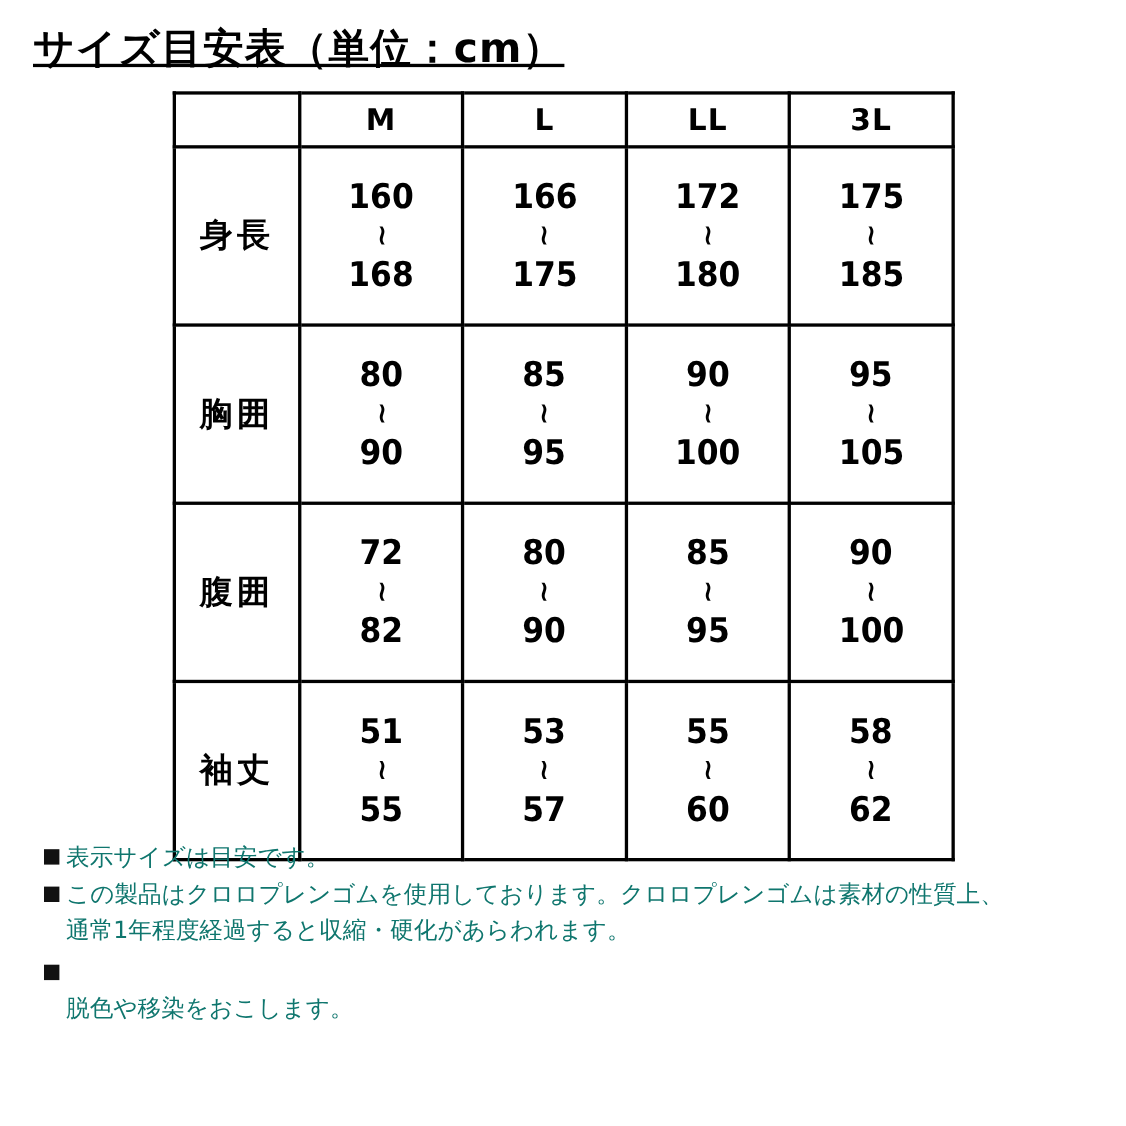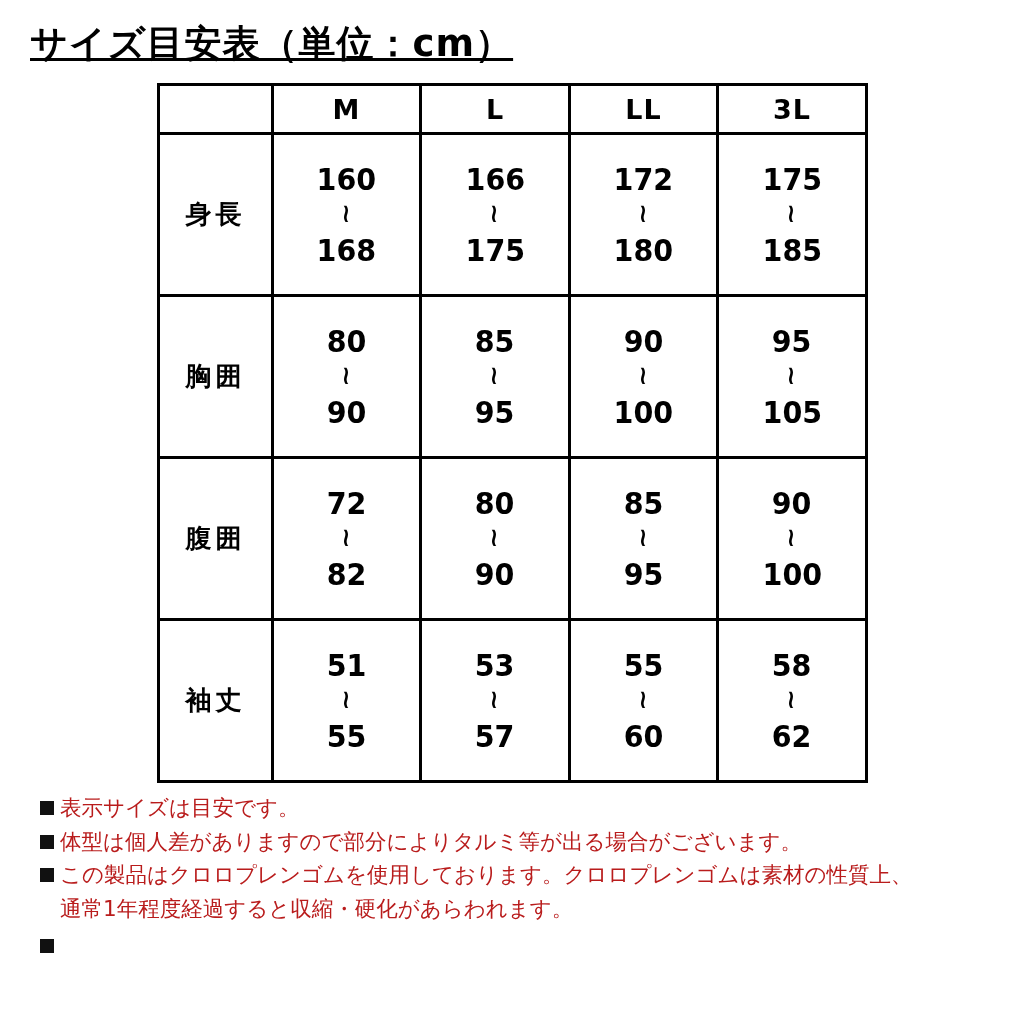--- a/index.html
+++ b/index.html
@@ -49,21 +49,21 @@
     .size-table tr.head { height: 49px; }
     .size-table tr.data { height: 162px; }
     .head th {
       font-family: "DejaVu Sans", sans-serif;
       font-weight: bold;
       font-size: 27px;
       letter-spacing: 1px;
     }
     .row-label {
       font-weight: bold;
-      font-size: 26px;
+      font-size: 30px;
       letter-spacing: 4px;
     }
     .range {
       display: flex;
       flex-direction: column;
       align-items: center;
       justify-content: space-between;
       line-height: 1;
     }
     .range .num {
@@ -79,25 +79,25 @@
       font-size: 26px;
       height: 30px;
       line-height: 30px;
       margin: 4px 0 6px 0;
       display: inline-block;
       transform: rotate(90deg) scaleY(0.9);
     }
     .notes {
       position: absolute;
       left: 40px;
-      top: 791px;
+      top: 763px;
       width: 960px;
       font-size: 21.5px;
       line-height: 33.5px;
-      color: #b91c1c;
+      color: #0f766e;
     }
     .note {
       white-space: nowrap;
     }
     .note .bullet {
       display: inline-block;
       width: 14px;
       height: 14px;
       background: #111111;
       margin-right: 6px;
@@ -260,22 +260,20 @@
         </td>
   </tr>
 </tbody>
   </table>
 
 <div class="notes">
   <div class="note">
     <span class="bullet"></span><span>表示サイズは目安です。</span>
   </div>
   <div class="note">
-    <span class="bullet"></span><span>体型は個人差がありますので部分によりタルミ等が出る場合がございます。</span>
-  </div>
-  <div class="note">
     <span class="bullet"></span><span>この製品はクロロプレンゴムを使用しております。クロロプレンゴムは素材の性質上、</span>
     <div class="cont">通常1年程度経過すると収縮・硬化があらわれます。</div>
   </div>
   <div class="note note-gap">
     <span class="bullet"></span>
+    <div class="cont">脱色や移染をおこします。</div>
   </div>
 </div>
 
 </body></html>

